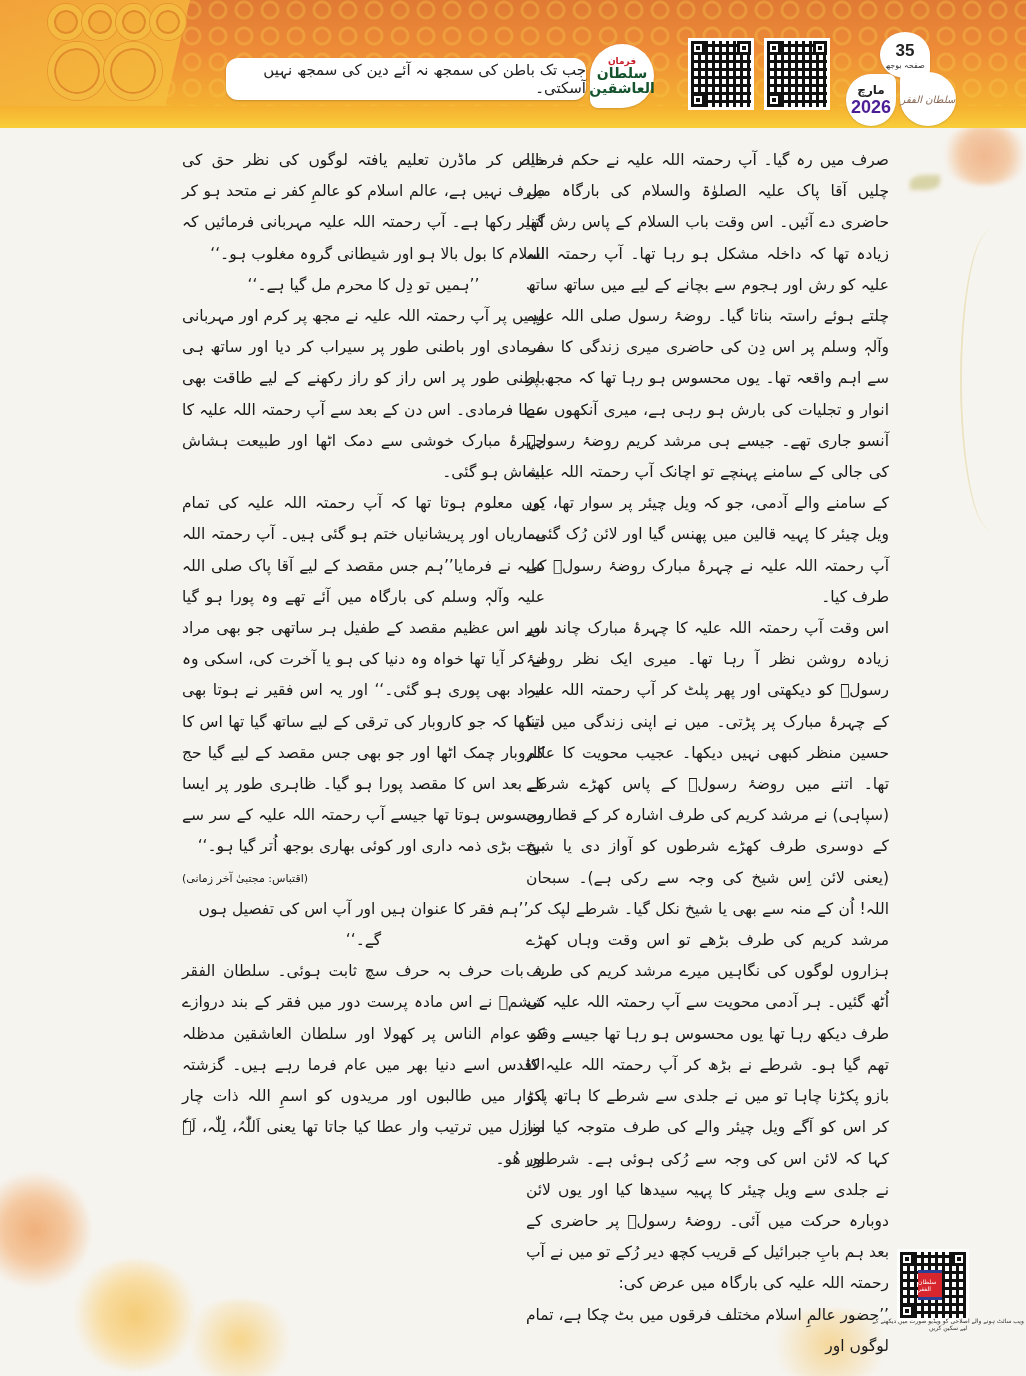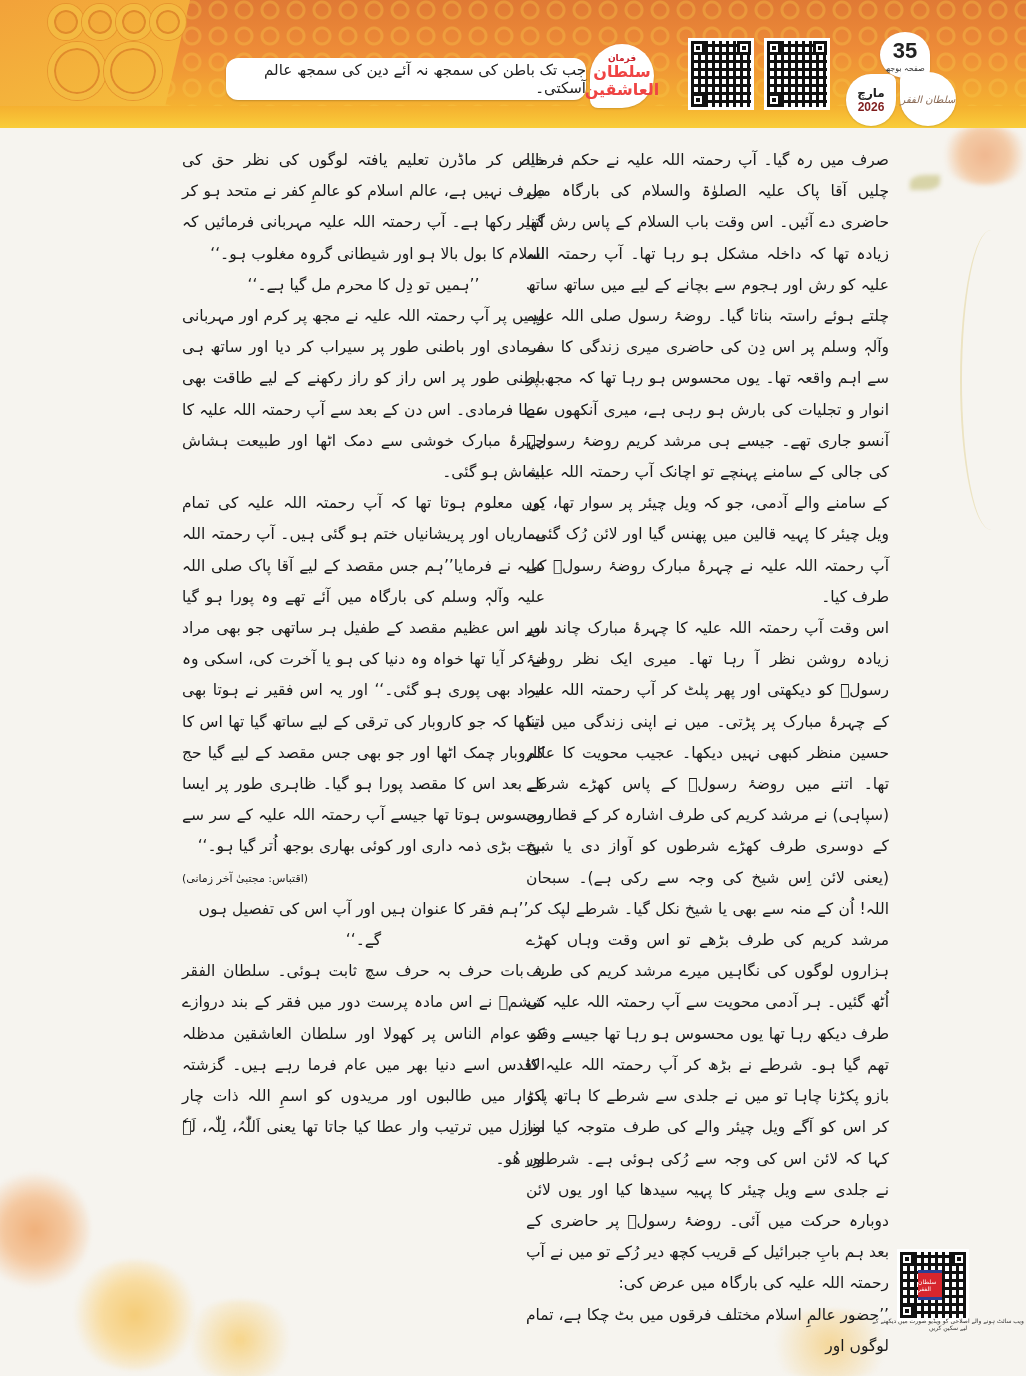--- a/index.html
+++ b/index.html
@@ -12,34 +12,34 @@
   .left-panel{position:absolute;left:0;top:0;width:190px;height:128px;
     background:linear-gradient(160deg,#f2a23a,#f6c23d);clip-path:polygon(0 0,190px 0,160px 128px,0 128px);}
   .ring{position:absolute;border-radius:50%;border:6px solid #f3b941;box-shadow:inset 0 0 0 2px #e08b2c, 0 0 0 1px #e6952f;background:transparent;}
   .bottom-band{position:absolute;left:0;bottom:0;width:1026px;height:22px;background:linear-gradient(180deg,#f5b030,#f9cd3a);}
   .quote-box{position:absolute;left:226px;top:58px;width:360px;height:42px;background:#fff;border-radius:12px;
     display:flex;align-items:center;justify-content:center;box-shadow:0 1px 2px rgba(0,0,0,.2);}
   .quote-box span{font-family:"DejaVu Sans",sans-serif;font-size:15px;color:#222;direction:rtl;}
   .bubble{position:absolute;background:#fff;border-radius:50% 50% 50% 0;display:flex;align-items:center;justify-content:center;flex-direction:column;text-align:center;direction:rtl;box-shadow:0 1px 2px rgba(0,0,0,.15);}
   .farman{left:590px;top:44px;width:64px;height:64px;transform:rotate(0deg);border-radius:50% 50% 50% 8px;}
   .farman .small{font-size:9px;color:#c8202a;font-weight:bold;}
-  .farman .big{font-size:16px;color:#ef4444;font-weight:bold;line-height:1.1;text-align:center;}
+  .farman .big{font-size:14px;color:#14532d;font-weight:bold;line-height:1.1;text-align:center;}
   .qr{position:absolute;background:#fff;padding:3px;}
   .qr .grid{width:100%;height:100%;
     background:
       linear-gradient(90deg,#111 3px,transparent 3px) 0 0/7px 7px,
       linear-gradient(#111 3px,transparent 3px) 2px 3px/9px 8px;}
   .qr .finder{position:absolute;width:14px;height:14px;border:3px solid #111;background:#fff;box-sizing:border-box;}
   .qr .finder::after{content:"";position:absolute;left:3px;top:3px;width:2px;height:2px;background:#111;box-shadow:0 0 0 1px #111;}
   .issue{position:absolute;left:880px;top:32px;width:50px;height:46px;border-radius:50% 50% 8px 50%;}
-  .issue .num{font-size:22px;font-weight:bold;color:#222;font-family:"Liberation Sans",sans-serif;}
+  .issue .num{font-size:17px;font-weight:bold;color:#222;font-family:"Liberation Sans",sans-serif;}
   .issue .lbl{font-size:8px;color:#333;}
   .date{position:absolute;left:846px;top:74px;width:50px;height:52px;border-radius:50% 8px 50% 50%;}
   .date .m{font-size:12px;font-weight:bold;color:#222;}
-  .date .y{font-size:12px;font-weight:bold;color:#7f1d1d;font-family:"Liberation Sans",sans-serif;}
+  .date .y{font-size:18px;font-weight:bold;color:#4c1d95;font-family:"Liberation Sans",sans-serif;}
   .brand{position:absolute;left:900px;top:72px;width:56px;height:54px;border-radius:8px 50% 50% 50%;}
   .brand span{font-size:10px;color:#8a6a55;font-style:italic;}
   .deco{position:absolute;border-radius:50%;filter:blur(2px);}
   .col{position:absolute;top:145px;direction:rtl;text-align:justify;text-align-last:right;font-family:"DejaVu Sans",sans-serif;font-size:15.5px;color:#1a1a1a;line-height:31.2px;}
   .col p{margin:0;}
   .col-right{left:526px;width:363px;}
   .col-left{left:150px;width:363px;margin-left:32px;}
   .col .center{text-align:center;text-align-last:center;}
   .col .cite{font-size:11px;}
   .footer-qr{position:absolute;left:897px;top:1249px;width:66px;height:66px;}
@@ -68,21 +68,21 @@
   <div class="left-panel"></div>
   <div class="ring" style="left:48px;top:4px;width:24px;height:24px;"></div>
   <div class="ring" style="left:82px;top:4px;width:24px;height:24px;"></div>
   <div class="ring" style="left:116px;top:4px;width:24px;height:24px;"></div>
   <div class="ring" style="left:150px;top:4px;width:24px;height:24px;"></div>
   <div class="ring" style="left:48px;top:42px;width:46px;height:46px;"></div>
   <div class="ring" style="left:104px;top:42px;width:46px;height:46px;"></div>
   <div class="bottom-band"></div>
 
   <div class="quote-box">
-    <span>جب تک باطن کی سمجھ نہ آئے دین کی سمجھ عالم آسکتی۔</span>
+    <span>جب تک باطن کی سمجھ نہ آئے دین کی سمجھ نہیں آسکتی۔</span>
   </div>
 
   <div class="bubble farman">
     <span class="small">فرمان</span>
     <span class="big">سلطان العاشقین</span>
   </div>
 
   <div class="qr" style="left:688px;top:38px;width:60px;height:66px;">
     <div class="grid"></div>
     <div class="finder" style="left:3px;top:3px;"></div>

